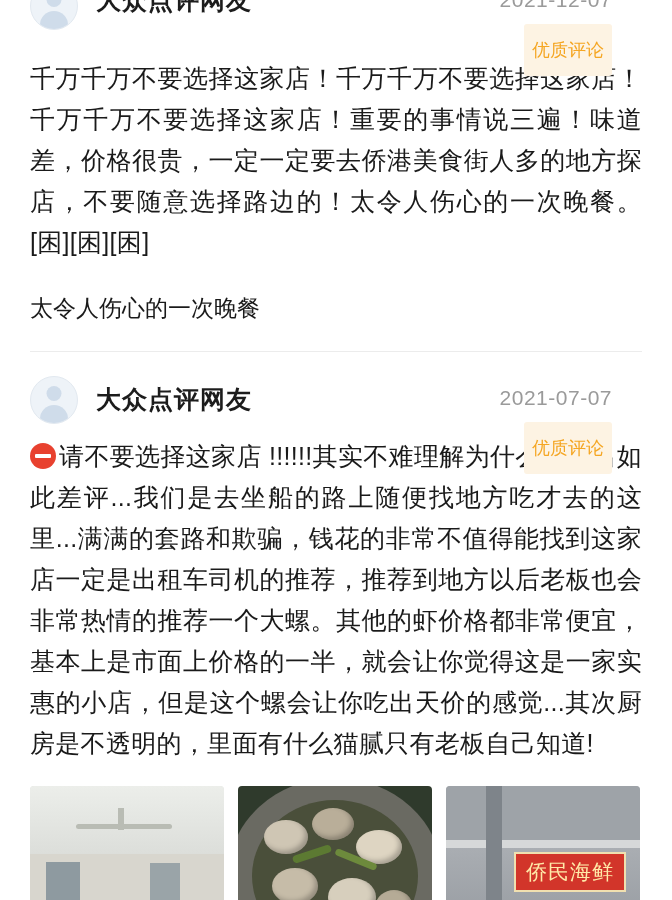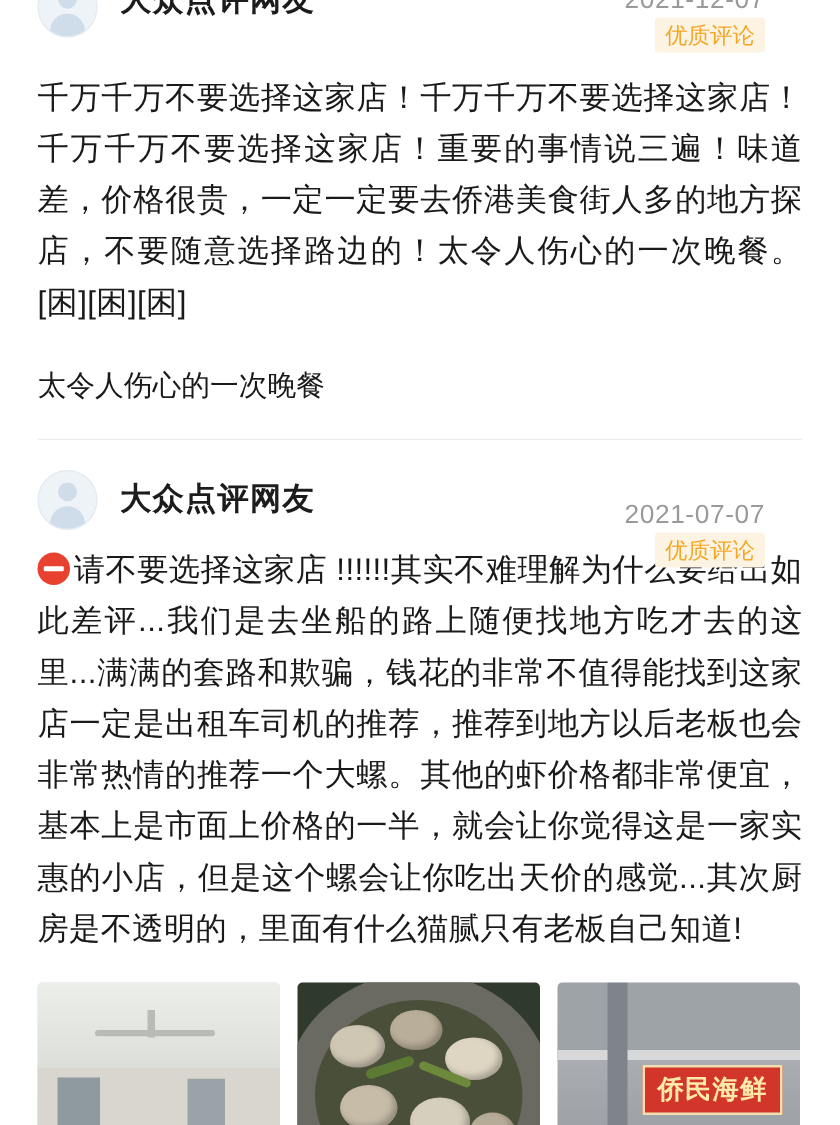--- a/index.html
+++ b/index.html
@@ -76,24 +76,25 @@
     text-align: right;
   }
   .date {
     font-size: 21px;
     color: #9a9a9a;
     letter-spacing: 0.5px;
     line-height: 28px;
   }
   .badge {
     display: inline-block;
+    margin-top: 10px;
     font-size: 18px;
     color: #f5a623;
     background: #fdf3e3;
-    padding: 3px 8px;
+    padding: 15px 8px;
     border-radius: 3px;
     line-height: 22px;
   }
   .body-text {
     font-size: 25px;
     line-height: 41px;
     color: #1a1a1a;
     margin-top: 12px;
     letter-spacing: 0.3px;
     text-align: justify;
@@ -164,21 +165,21 @@
   .ph2 .c6 { left:138px; top:104px; width:36px; height:30px; background:#b5ab96; }
   .ph2 .g1 { position:absolute; left:54px; top:64px; width:40px; height:8px; background:#5c7a32; border-radius:4px; transform:rotate(-18deg); }
   .ph2 .g2 { position:absolute; left:96px; top:70px; width:44px; height:7px; background:#6d8a3c; border-radius:4px; transform:rotate(22deg); }
 
   
   .ph3 { background: linear-gradient(#b9bcc0 0%, #a7abb0 40%, #8f949a 100%); }
   .ph3 .awn { position:absolute; left:0; top:0; width:100%; height:34%; background:#9ea3a8; }
   .ph3 .beam { position:absolute; left:0; top:30%; width:100%; height:8px; background:#d6d8d9; }
   .ph3 .post { position:absolute; left:40px; top:0; width:16px; height:100%; background:#7e848a; }
   .ph3 .sign { position:absolute; left:68px; top:66px; width:112px; height:40px; background:#d2352a; border:2px solid #f0e0b0; box-sizing:border-box; }
-  .ph3 .sign span { display:block; color:#ffe9a8; font-size:21px; font-weight:bold; text-align:center; line-height:36px; letter-spacing:1px; font-family:"Liberation Sans", sans-serif; }
+  .ph3 .sign span { display:block; color:#ffe9a8; font-size:21px; font-weight:normal; text-align:center; line-height:36px; letter-spacing:1px; font-family:"Liberation Sans", sans-serif; }
 </style>
 </head>
 <body>
 
 <div class="page">
 
   <div class="review" style="padding-top:0;">
     <div class="review-header" style="min-height:30px;">
       <div class="avatar" style="margin-top:-18px;">
         <span class="head"></span>
@@ -195,21 +196,21 @@
     <div class="divider"></div>
   </div>
 
   <div class="review" style="padding-top:24px;">
     <div class="review-header">
       <div class="avatar">
         <span class="head"></span>
         <span class="body"></span>
       </div>
       <div class="username">大众点评网友</div>
-      <div class="meta" style="top:22px;">
+      <div class="meta" style="top:8px;">
         <div class="date">2021-07-07</div>
         <div class="badge">优质评论</div>
       </div>
     </div>
     <div class="body-text">
       <span class="stop-icon"></span><span>请不要选择这家店 !!!!!!其实不难理解为什么要给出如此差评...我们是去坐船的路上随便找地方吃才去的这里...满满的套路和欺骗，钱花的非常不值得能找到这家店一定是出租车司机的推荐，推荐到地方以后老板也会非常热情的推荐一个大螺。其他的虾价格都非常便宜，基本上是市面上价格的一半，就会让你觉得这是一家实惠的小店，但是这个螺会让你吃出天价的感觉...其次厨房是不透明的，里面有什么猫腻只有老板自己知道!</span>
     </div>
     <div class="photos">
       <div class="photo ph1">
         <span class="ceiling"></span>

